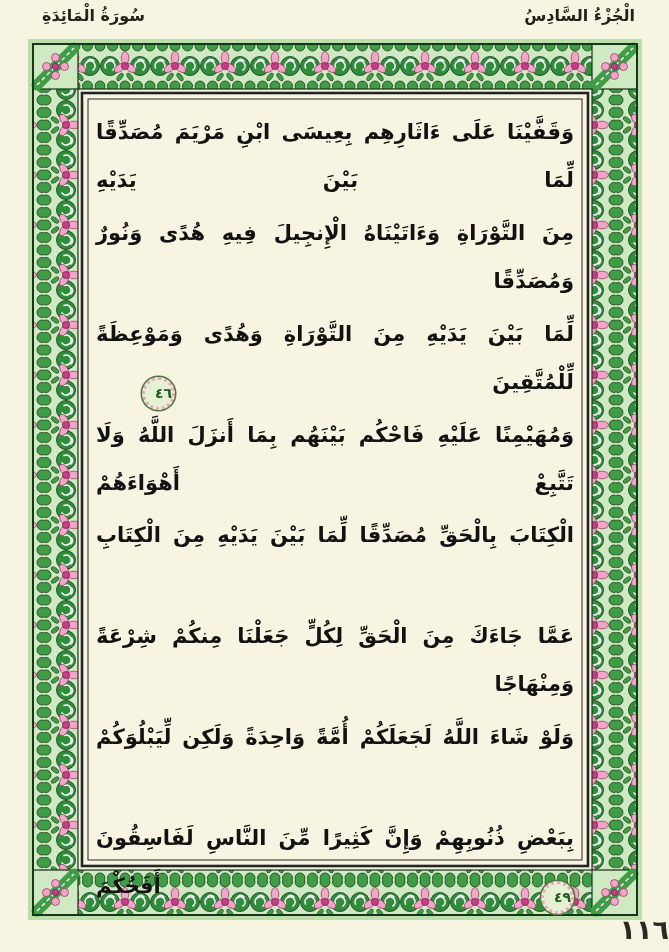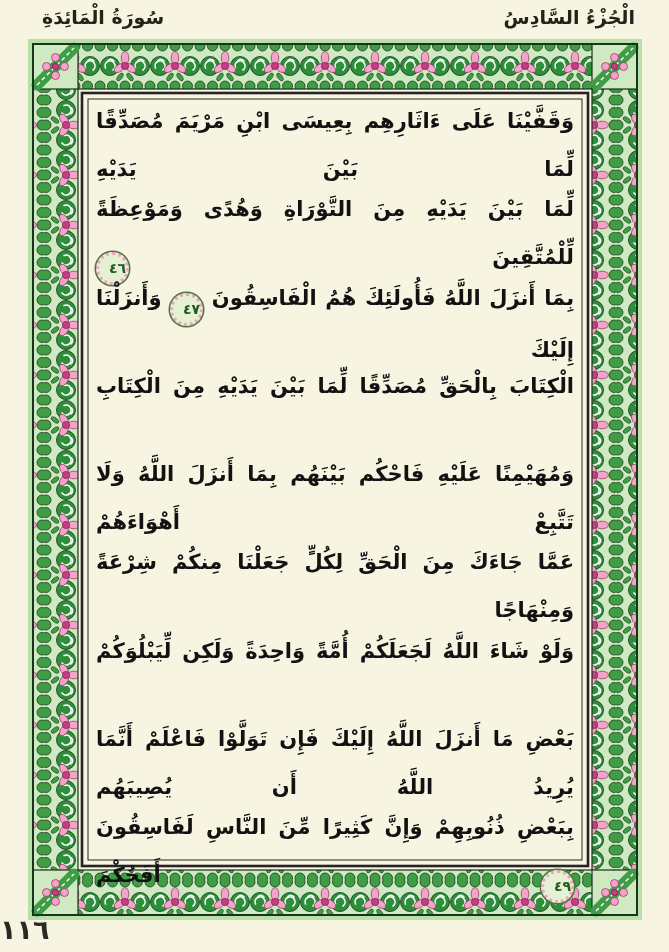--- a/index.html
+++ b/index.html
@@ -5,28 +5,28 @@
   html,body{margin:0;padding:0;}
   body{
     width:669px;height:952px;
     background:#f8f4e2;
     position:relative;
     font-family:"DejaVu Sans",sans-serif;
     overflow:hidden;
   }
   .hdr{
     position:absolute;top:6px;
-    font-size:19px;font-weight:bold;color:#24231a;
+    font-size:16px;font-weight:bold;color:#24231a;
     direction:rtl;
   }
   .hdr.juz{right:34px;}
   .hdr.surah{left:42px;}
   .frame-svg{position:absolute;left:0;top:0;}
   .text-area{
-    position:absolute;left:96px;top:97px;width:478px;height:754px;
+    position:absolute;left:96px;top:108px;width:478px;height:754px;
     display:flex;flex-direction:column;justify-content:space-between;
   }
   .qline{
     direction:rtl;
     text-align:justify;
     text-align-last:justify;
     -moz-text-align-last:justify;
     font-size:21px;font-weight:bold;color:#121212;
     height:48px;line-height:48px;
     overflow:visible;
@@ -36,24 +36,25 @@
     width:27px;height:27px;
     border-radius:50%;
     background:#e4f2d3;
     border:3px dotted #f0a2c6;
     box-shadow:0 0 0 1.5px #4c7a37;
     color:#1f5a1f;
     font-size:14px;line-height:27px;
     text-align:center;
     vertical-align:-9px;
     font-weight:bold;
+    margin-left:46px;
   }
   .pagenum{
     position:absolute;top:914px;left:0;width:100%;
-    text-align:left;
+    text-align:right;
     font-size:27px;font-weight:bold;color:#2a2a24;
     letter-spacing:4px;
   }
 </style>
 </head>
 <body>
 
 <div class="hdr juz">الْجُزْءُ السَّادِسُ</div>
 <div class="hdr surah">سُورَةُ الْمَائِدَةِ</div>
 
@@ -127,23 +128,22 @@
   <use href="#cornerArt" x="592" y="870"></use>
 
   <rect x="33" y="44" width="604" height="871" fill="none" stroke="#17351a" stroke-width="2"></rect>
   <rect x="78" y="89" width="514" height="781" fill="none" stroke="#17351a" stroke-width="1.2"></rect>
   <rect x="82" y="93" width="506" height="773" fill="none" stroke="#242424" stroke-width="2.6"></rect>
   <rect x="88" y="99" width="494" height="761" fill="none" stroke="#242424" stroke-width="1"></rect>
 </svg>
 
 <div class="text-area">
   <div class="qline"><span>وَقَفَّيْنَا عَلَى ءَاثَارِهِم بِعِيسَى ابْنِ مَرْيَمَ مُصَدِّقًا لِّمَا بَيْنَ يَدَيْهِ</span></div>
+  <div class="qline"><span>مِنَ التَّوْرَاةِ وَءَاتَيْنَاهُ الْإِنجِيلَ فِيهِ هُدًى وَنُورٌ وَمُصَدِّقًا</span></div>
   <div class="qline"><span>لِّمَا بَيْنَ يَدَيْهِ مِنَ التَّوْرَاةِ وَهُدًى وَمَوْعِظَةً لِّلْمُتَّقِينَ</span> <span class="vmark">٤٦</span></div>
-  <div class="qline"><span>بِمَا أَنزَلَ اللَّهُ فَأُولَئِكَ هُمُ الْفَاسِقُونَ</span> <span class="vmark">٤٧</span> <span>وَأَنزَلْنَا إِلَيْكَ</span></div>
+  <div class="qline"><span>وَمُهَيْمِنًا عَلَيْهِ فَاحْكُم بَيْنَهُم بِمَا أَنزَلَ اللَّهُ وَلَا تَتَّبِعْ أَهْوَاءَهُمْ</span></div>
   <div class="qline"><span>الْكِتَابَ بِالْحَقِّ مُصَدِّقًا لِّمَا بَيْنَ يَدَيْهِ مِنَ الْكِتَابِ</span></div>
-  <div class="qline"><span>وَمُهَيْمِنًا عَلَيْهِ فَاحْكُم بَيْنَهُم بِمَا أَنزَلَ اللَّهُ وَلَا تَتَّبِعْ أَهْوَاءَهُمْ</span></div>
   <div class="qline"><span>عَمَّا جَاءَكَ مِنَ الْحَقِّ لِكُلٍّ جَعَلْنَا مِنكُمْ شِرْعَةً وَمِنْهَاجًا</span></div>
   <div class="qline"><span>وَلَوْ شَاءَ اللَّهُ لَجَعَلَكُمْ أُمَّةً وَاحِدَةً وَلَكِن لِّيَبْلُوَكُمْ</span></div>
-  <div class="qline"><span>بَعْضِ مَا أَنزَلَ اللَّهُ إِلَيْكَ فَإِن تَوَلَّوْا فَاعْلَمْ أَنَّمَا يُرِيدُ اللَّهُ أَن يُصِيبَهُم</span></div>
   <div class="qline"><span>بِبَعْضِ ذُنُوبِهِمْ وَإِنَّ كَثِيرًا مِّنَ النَّاسِ لَفَاسِقُونَ</span> <span class="vmark">٤٩</span> <span>أَفَحُكْمَ</span></div>
 </div>
 
 <div class="pagenum">١١٦</div>
 
 </body></html>

